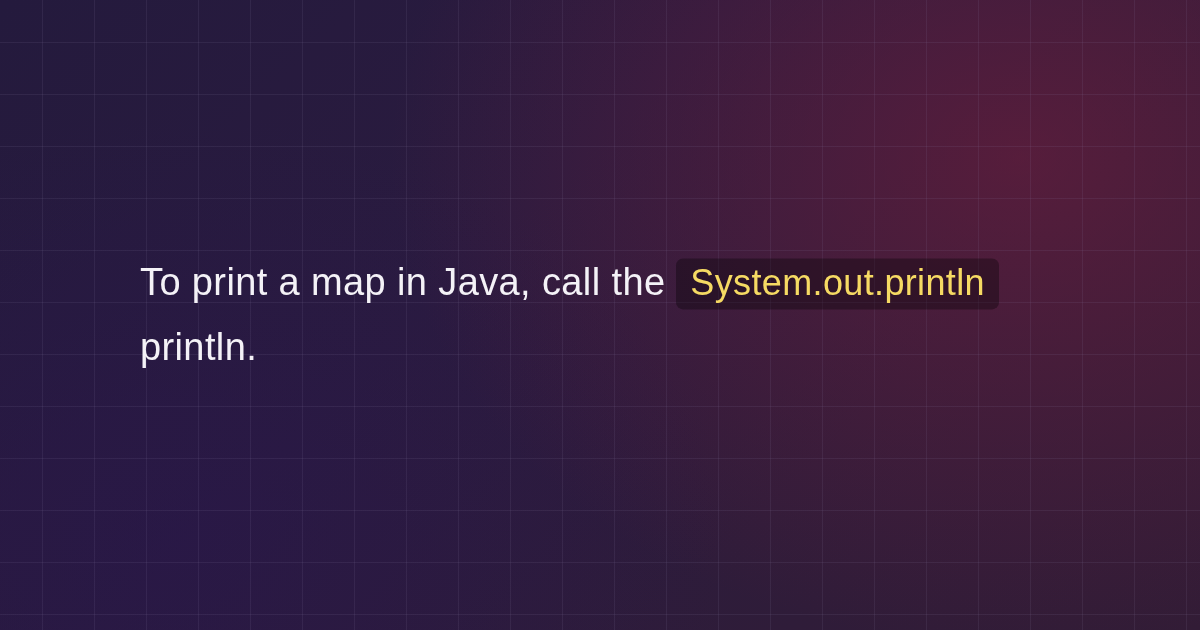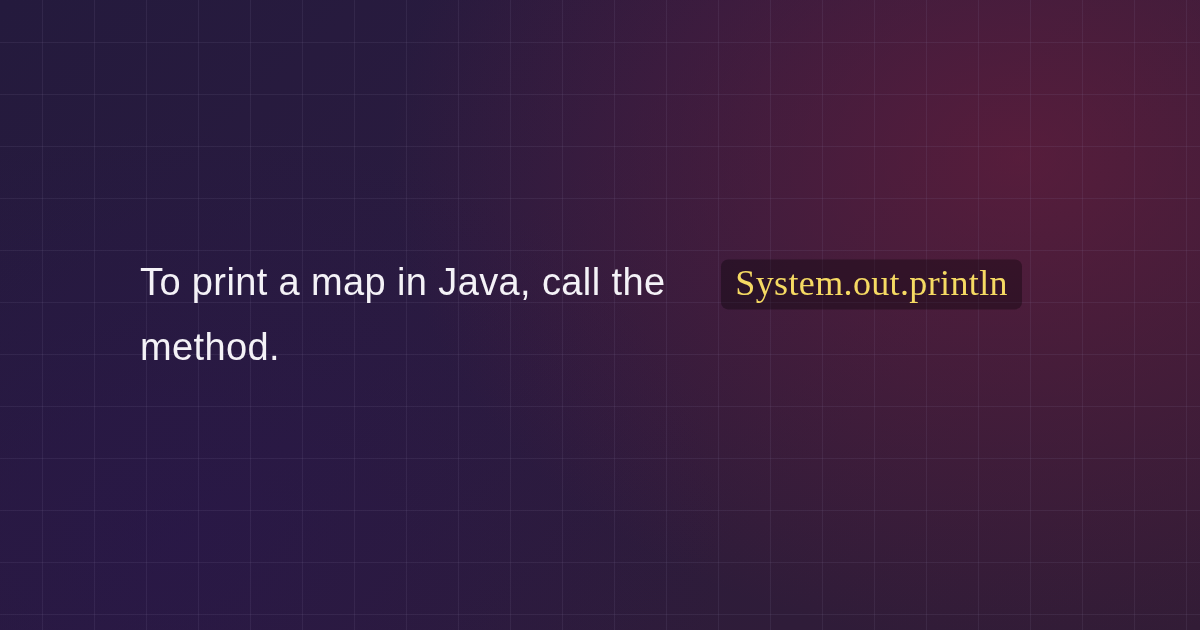--- a/index.html
+++ b/index.html
@@ -38,33 +38,32 @@
       left: 50%;
       transform: translate(-50%, -50%);
       width: 920px;
       color: #f4f2f7;
       font-size: 38px;
       line-height: 1.7;
       font-weight: 400;
       letter-spacing: 0.01em;
     }
     .code {
-      font-family: Liberation Serif, serif;
+      font-family: Liberation Sans, sans-serif;
       background: rgba(0, 0, 0, 0.32);
       color: #f6da63;
       padding: 4px 14px 6px;
       border-radius: 7px;
       font-size: 36px;
       letter-spacing: 0.01em;
-      margin-left: 45px;
     }
   </style>
 </head>
 <body>
 
 <div class="canvas">
   <div class="grid-overlay"></div>
   <div class="content">
     <span>To print a map in Java, call the </span>
     <span class="code">System.out.println</span>
-    <span> method.</span>
+    <span> println.</span>
   </div>
 </div>
 
 </body></html>

